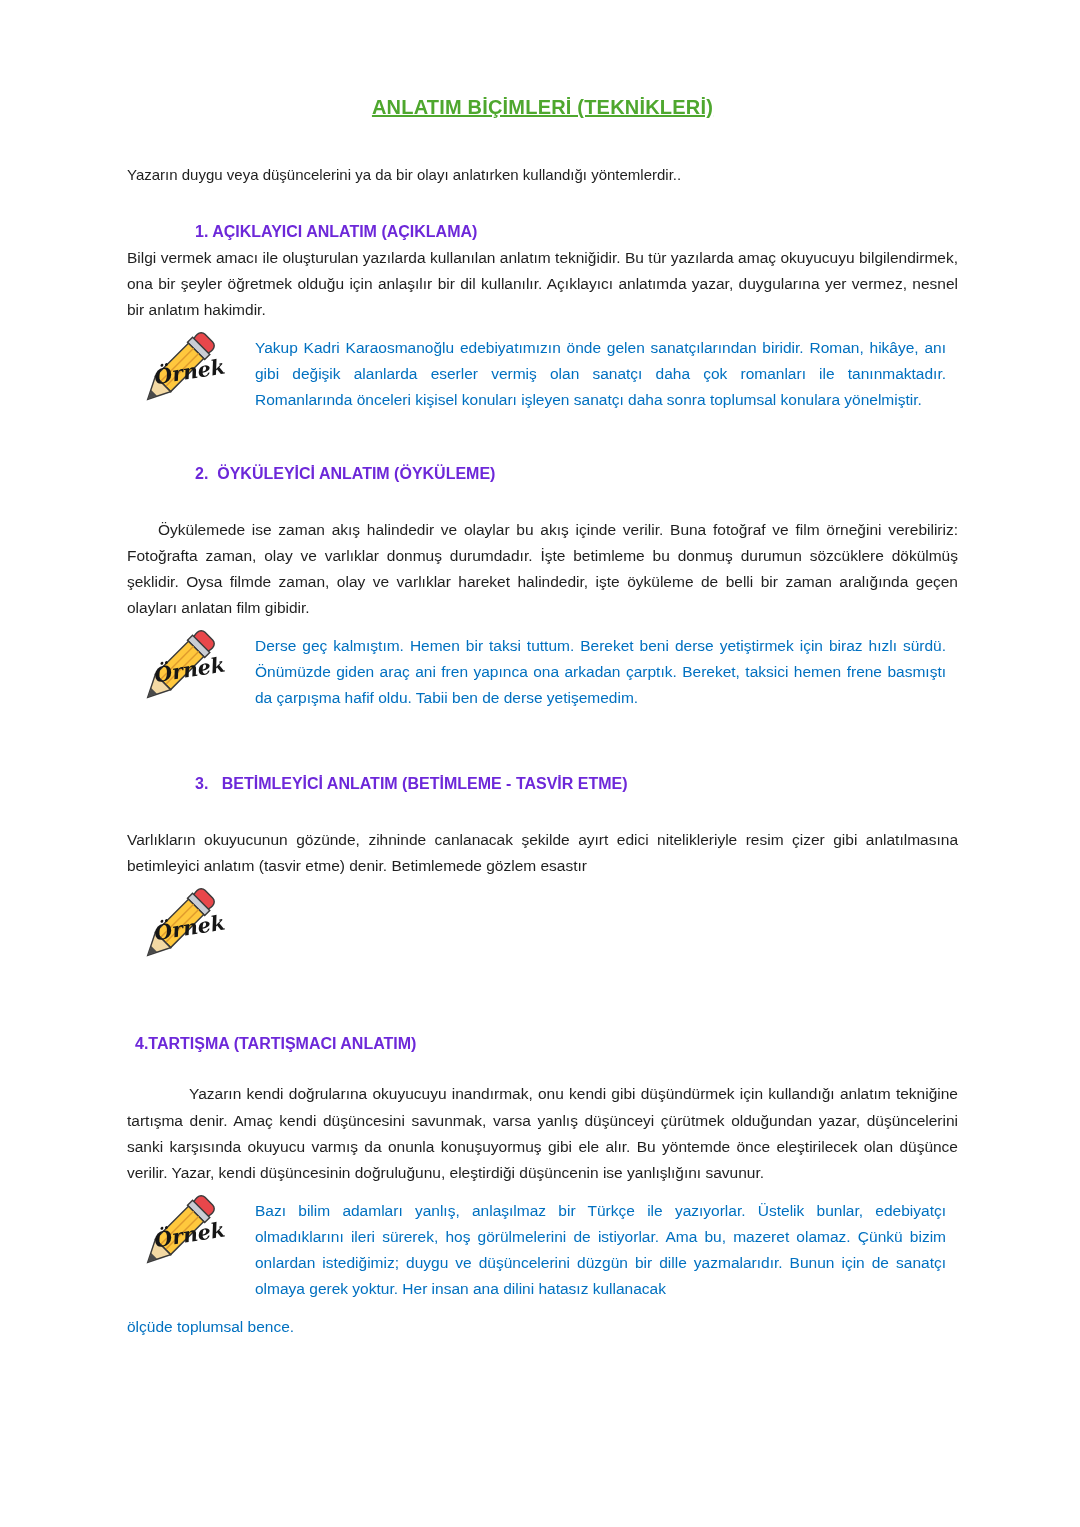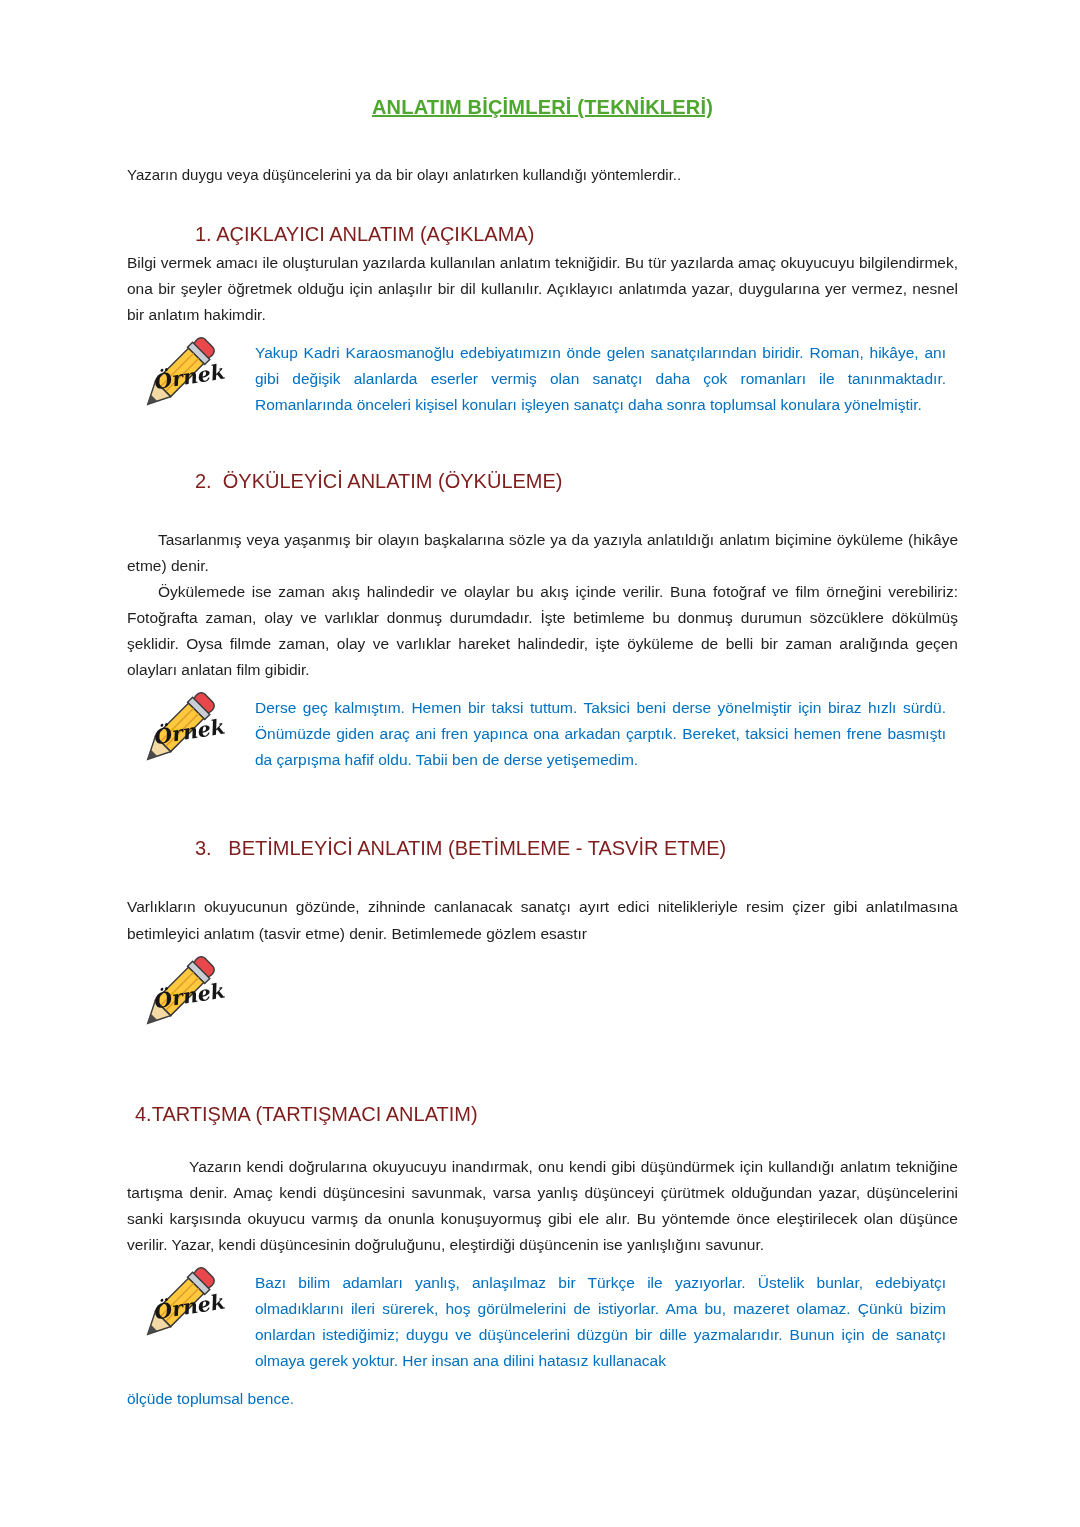--- a/index.html
+++ b/index.html
@@ -24,23 +24,23 @@
     text-decoration: underline;
     letter-spacing: .2px;
     margin: 0 0 44px 0;
   }
   .intro {
     font-size: 15px;
     line-height: 1.6;
     margin: 0 0 36px 0;
   }
   .heading {
-    color: #7f1d1d;
-    font-size: 20px;
-    font-weight: normal;
+    color: #6d28d9;
+    font-size: 16px;
+    font-weight: bold;
     margin: 0;
     white-space: pre-wrap;
   }
   .h1 { margin: 0 0 4px 68px; }
   .h2 { margin: 16px 0 34px 68px; }
   .h3 { margin: 0 0 34px 68px; }
   .h4 { margin: 12px 0 28px 8px; }
   p.body {
     font-size: 15.5px;
     line-height: 1.68;
@@ -112,44 +112,43 @@
           </g>
           <text class="ornek-script" x="36" y="68" transform="rotate(-9 36 68)" font-size="23" fill="#161616">Örnek</text>
         </svg>
       </div>
       <p class="example-text">Yakup Kadri Karaosmanoğlu edebiyatımızın önde gelen sanatçılarından biridir. Roman, hikâye, anı gibi değişik alanlarda eserler vermiş olan sanatçı daha çok romanları ile tanınmaktadır. Romanlarında önceleri kişisel konuları işleyen sanatçı daha sonra toplumsal konulara yönelmiştir.</p>
     </div>
   </section>
 
   <section>
     <h2 class="heading h2">2.  ÖYKÜLEYİCİ ANLATIM (ÖYKÜLEME)</h2>
-    <p class="body indent-sm mb-sm">Tasarlanmış veya yaşanmış bir olayın başkalarına sözle ya da yazıyla anlatıldığı anlatım biçimine öyküleme (hikâye etme) denir.</p>
     <p class="body indent-sm mb-md">Öykülemede ise zaman akış halindedir ve olaylar bu akış içinde verilir. Buna fotoğraf ve film örneğini verebiliriz: Fotoğrafta zaman, olay ve varlıklar donmuş durumdadır. İşte betimleme bu donmuş durumun sözcüklere dökülmüş şeklidir. Oysa filmde zaman, olay ve varlıklar hareket halindedir, işte öyküleme de belli bir zaman aralığında geçen olayları anlatan film gibidir.</p>
     <div class="example-row ex2">
       <div class="pencil-wrap">
         <svg viewBox="0 0 120 104" width="108" height="94" aria-hidden="true">
           <g transform="rotate(45 60 52)">
             <rect x="48" y="2" width="24" height="15" rx="6" fill="#E8474B" stroke="#3a3a3a" stroke-width="1.6"></rect>
             <rect x="46.5" y="14" width="27" height="8" fill="#C9CDD4" stroke="#3a3a3a" stroke-width="1.6"></rect>
             <rect x="48" y="22" width="24" height="52" fill="#FFC83D" stroke="#3a3a3a" stroke-width="1.6"></rect>
             <line x1="56" y1="22" x2="56" y2="74" stroke="#E09B2D" stroke-width="1.6"></line>
             <line x1="64" y1="22" x2="64" y2="74" stroke="#E09B2D" stroke-width="1.6"></line>
             <path d="M48 74 L72 74 L60 98 Z" fill="#F3D9A4" stroke="#3a3a3a" stroke-width="1.6"></path>
             <path d="M55.5 88 L64.5 88 L60 98 Z" fill="#4a4a4a"></path>
           </g>
           <text class="ornek-script" x="36" y="68" transform="rotate(-9 36 68)" font-size="23" fill="#161616">Örnek</text>
         </svg>
       </div>
-      <p class="example-text">Derse geç kalmıştım. Hemen bir taksi tuttum. Taksici beni derse yönelmiştir için biraz hızlı sürdü. Önümüzde giden araç ani fren yapınca ona arkadan çarptık. Bereket, taksici hemen frene basmıştı da çarpışma hafif oldu. Tabii ben de derse yetişemedim.</p>
+      <p class="example-text">Derse geç kalmıştım. Hemen bir taksi tuttum. Bereket beni derse yetiştirmek için biraz hızlı sürdü. Önümüzde giden araç ani fren yapınca ona arkadan çarptık. Bereket, taksici hemen frene basmıştı da çarpışma hafif oldu. Tabii ben de derse yetişemedim.</p>
     </div>
   </section>
 
   <section>
     <h2 class="heading h3">3.   BETİMLEYİCİ ANLATIM (BETİMLEME - TASVİR ETME)</h2>
-    <p class="body mb-lg">Varlıkların okuyucunun gözünde, zihninde canlanacak sanatçı ayırt edici nitelikleriyle resim çizer gibi anlatılmasına betimleyici anlatım (tasvir etme) denir. Betimlemede gözlem esastır</p>
+    <p class="body mb-lg">Varlıkların okuyucunun gözünde, zihninde canlanacak şekilde ayırt edici nitelikleriyle resim çizer gibi anlatılmasına betimleyici anlatım (tasvir etme) denir. Betimlemede gözlem esastır</p>
     <div class="example-row ex3">
       <div class="pencil-wrap">
         <svg viewBox="0 0 120 104" width="108" height="94" aria-hidden="true">
           <g transform="rotate(45 60 52)">
             <rect x="48" y="2" width="24" height="15" rx="6" fill="#E8474B" stroke="#3a3a3a" stroke-width="1.6"></rect>
             <rect x="46.5" y="14" width="27" height="8" fill="#C9CDD4" stroke="#3a3a3a" stroke-width="1.6"></rect>
             <rect x="48" y="22" width="24" height="52" fill="#FFC83D" stroke="#3a3a3a" stroke-width="1.6"></rect>
             <line x1="56" y1="22" x2="56" y2="74" stroke="#E09B2D" stroke-width="1.6"></line>
             <line x1="64" y1="22" x2="64" y2="74" stroke="#E09B2D" stroke-width="1.6"></line>
             <path d="M48 74 L72 74 L60 98 Z" fill="#F3D9A4" stroke="#3a3a3a" stroke-width="1.6"></path>

